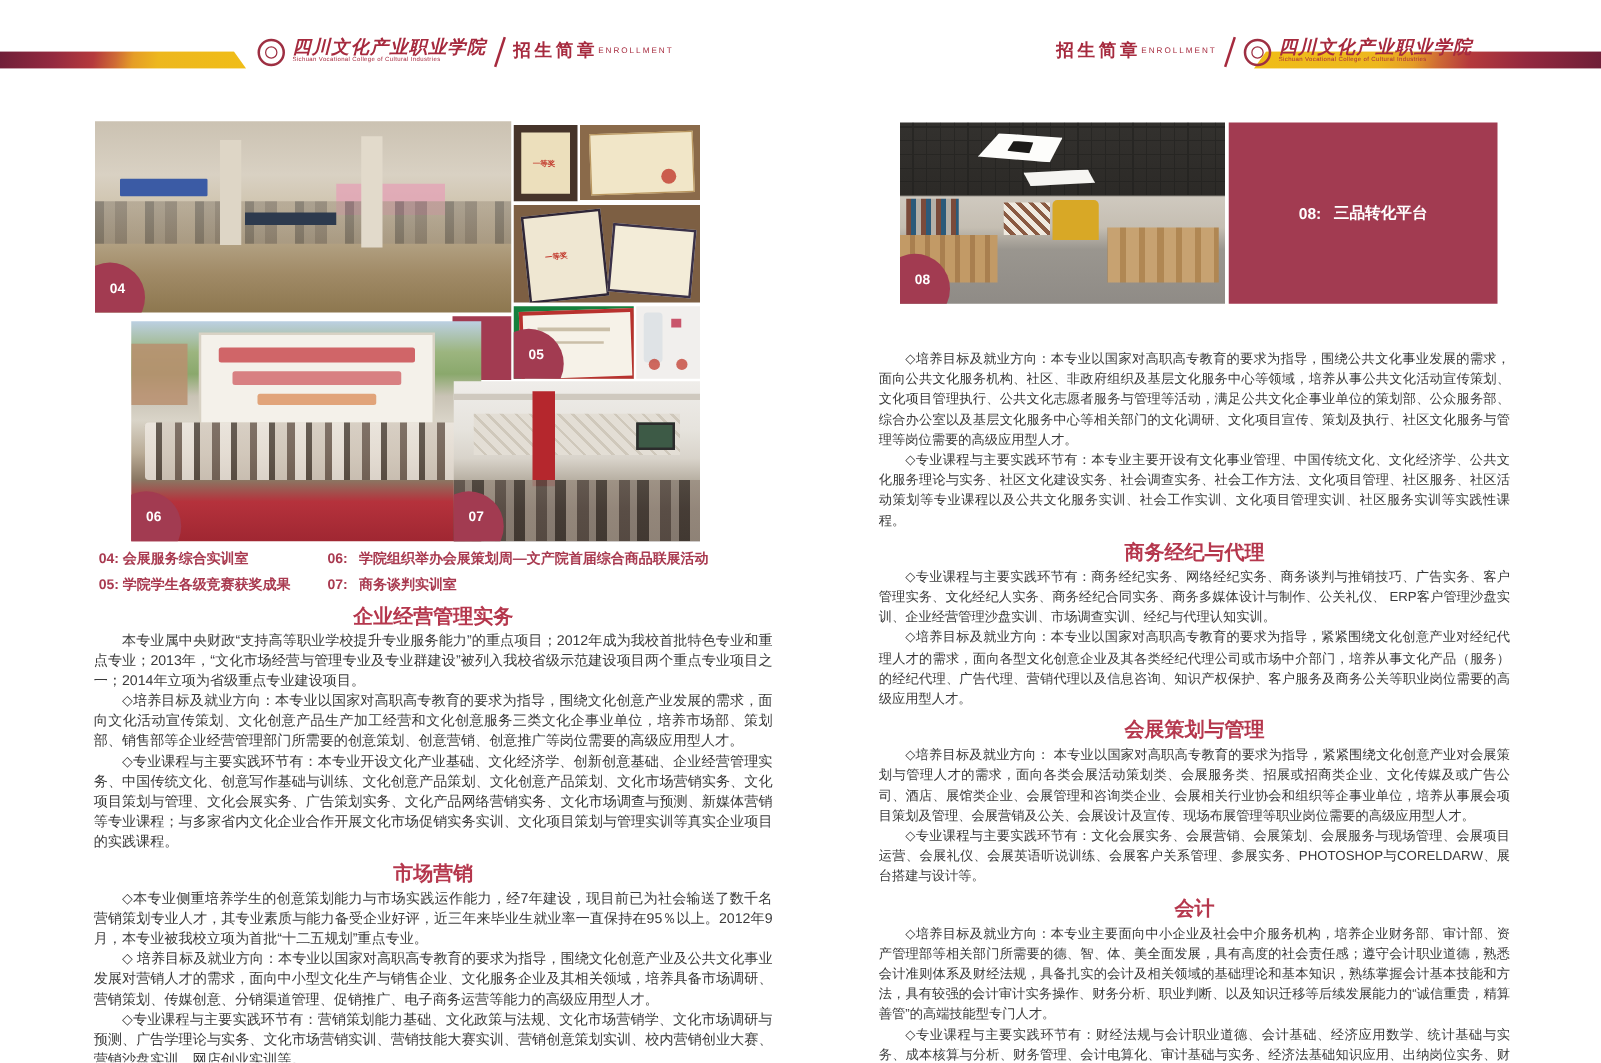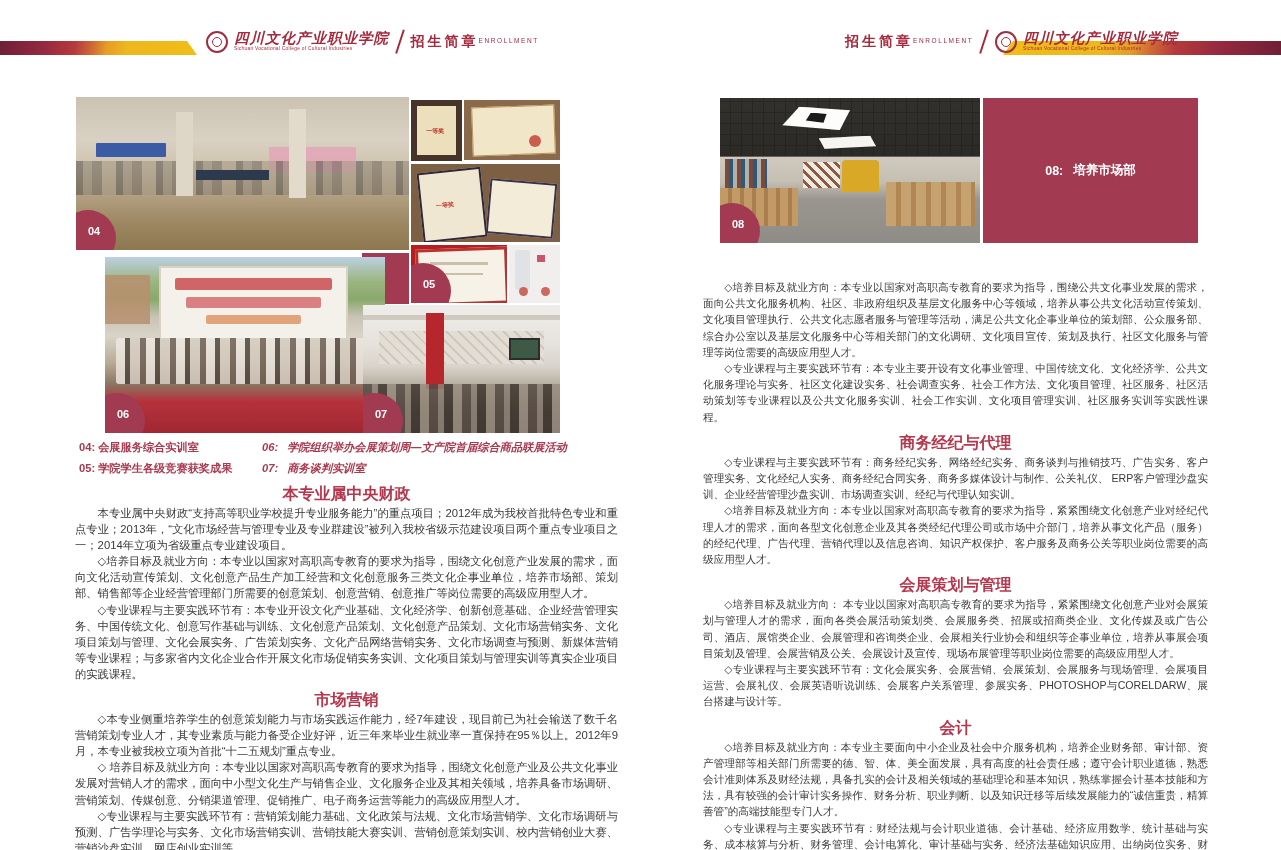--- a/index.html
+++ b/index.html
@@ -34,21 +34,21 @@
   .photo{position:absolute;overflow:hidden;}
   .badge{position:absolute;left:-16px;bottom:-16px;width:56px;height:56px;border-radius:50%;
     background:#A23B51;color:#fff;font-weight:bold;font-size:11px;
     display:flex;align-items:center;justify-content:center;}
   .badge span{transform:translate(6px,-7px);}
 
   
   .cap-row{position:absolute;left:76px;width:545px;display:flex;line-height:21px;
     color:#A93A50;font-weight:bold;font-size:11.2px;}
   .cap-cell1{width:186px;padding-left:3px;box-sizing:border-box;display:flex;gap:3px;}
-  .cap-cell2{flex:1;display:flex;gap:9px;font-style:italic;}
+  .cap-cell2{flex:1;display:flex;gap:9px;}
 
   
   .col{position:absolute;color:#3a3a3a;}
   .col-left{left:75px;top:484px;width:543px;font-size:11.3px;line-height:16.1px;}
   .col-right{left:703px;top:279px;width:505px;font-size:10.6px;line-height:16.2px;}
   h2.sec{font-size:16px;line-height:19px;font-weight:bold;color:#B5374D;text-align:center;margin:0 0 2px 0;}
   h2.mt{margin-top:8px;}
   p.body{margin:0;text-indent:2em;text-align:justify;}
 
   
@@ -117,21 +117,21 @@
     <div class="d" style="left:68%;top:58%;width:12px;height:12px;border-radius:50%;background:#c23b2e;opacity:.8;"></div>
   </div>
   <div class="photo" style="left:411px;top:164px;width:149px;height:78px;background:#7d5f43;">
     <div class="d" style="left:6%;top:8%;width:40%;height:84%;background:#efe7d2;border:2px solid #2f2637;transform:rotate(-6deg);"></div>
     <div class="d" style="left:52%;top:22%;width:42%;height:66%;background:#f3ecd8;border:2px solid #3a3148;transform:rotate(5deg);"></div>
     <span class="tiny-award" style="left:17%;top:48%;transform:rotate(-6deg);">一等奖</span>
   </div>
 
   <div class="abs" style="left:362px;top:253px;width:47px;height:51px;background:#A23B51;"></div>
 
-  <div class="photo" style="left:411px;top:245px;width:96px;height:58px;background:#b91c1c;">
+  <div class="photo" style="left:411px;top:245px;width:96px;height:58px;background:#15803d;">
     <div class="d" style="left:5%;top:6%;width:90%;height:88%;background:#f6f2e8;border:3px solid #b8322e;transform:rotate(-2deg);"></div>
     <div class="d" style="left:20%;top:30%;width:60%;height:3px;background:#cabfa8;"></div>
     <div class="d" style="left:25%;top:48%;width:50%;height:2px;background:#cabfa8;"></div>
     <div class="badge">
         <span>05</span>
       </div>
   </div>
 
   <div class="photo" style="left:509px;top:245px;width:51px;height:58px;background:#f1efed;">
     <div class="d" style="left:12%;top:8%;width:30%;height:70%;background:#dfe3e6;border-radius:3px;"></div>
@@ -180,21 +180,21 @@
       <span>05:</span>
         <span>学院学生各级竞赛获奖成果</span>
     </div>
     <div class="cap-cell2">
       <span>07:</span>
         <span>商务谈判实训室</span>
     </div>
   </div>
 
   <div class="col col-left">
-    <h2 class="sec">本专业属中央财政</h2>
+    <h2 class="sec">企业经营管理实务</h2>
     <p class="body">本专业属中央财政“支持高等职业学校提升专业服务能力”的重点项目；2012年成为我校首批特色专业和重点专业；2013年，“文化市场经营与管理专业及专业群建设”被列入我校省级示范建设项目两个重点专业项目之一；2014年立项为省级重点专业建设项目。</p>
     <p class="body">◇培养目标及就业方向：本专业以国家对高职高专教育的要求为指导，围绕文化创意产业发展的需求，面向文化活动宣传策划、文化创意产品生产加工经营和文化创意服务三类文化企事业单位，培养市场部、策划部、销售部等企业经营管理部门所需要的创意策划、创意营销、创意推广等岗位需要的高级应用型人才。</p>
     <p class="body">◇专业课程与主要实践环节有：本专业开设文化产业基础、文化经济学、创新创意基础、企业经营管理实务、中国传统文化、创意写作基础与训练、文化创意产品策划、文化创意产品策划、文化市场营销实务、文化项目策划与管理、文化会展实务、广告策划实务、文化产品网络营销实务、文化市场调查与预测、新媒体营销等专业课程；与多家省内文化企业合作开展文化市场促销实务实训、文化项目策划与管理实训等真实企业项目的实践课程。</p>
     <h2 class="sec mt">市场营销</h2>
     <p class="body">◇本专业侧重培养学生的创意策划能力与市场实践运作能力，经7年建设，现目前已为社会输送了数千名营销策划专业人才，其专业素质与能力备受企业好评，近三年来毕业生就业率一直保持在95％以上。2012年9月，本专业被我校立项为首批“十二五规划”重点专业。</p>
     <p class="body">◇ 培养目标及就业方向：本专业以国家对高职高专教育的要求为指导，围绕文化创意产业及公共文化事业发展对营销人才的需求，面向中小型文化生产与销售企业、文化服务企业及其相关领域，培养具备市场调研、营销策划、传媒创意、分销渠道管理、促销推广、电子商务运营等能力的高级应用型人才。</p>
     <p class="body">◇专业课程与主要实践环节有：营销策划能力基础、文化政策与法规、文化市场营销学、文化市场调研与预测、广告学理论与实务、文化市场营销实训、营销技能大赛实训、营销创意策划实训、校内营销创业大赛、营销沙盘实训、网店创业实训等。</p>
   </div>
 
   <div class="photo" style="left:720px;top:98px;width:260px;height:145px;
@@ -208,21 +208,21 @@
     <div class="d" style="left:0%;top:62%;width:30%;height:26%;background:repeating-linear-gradient(90deg,#c29a66 0 8px,#a97f4f 8px 12px);"></div>
     <div class="d" style="left:64%;top:58%;width:34%;height:30%;background:repeating-linear-gradient(90deg,#c7a271 0 10px,#b08753 10px 15px);"></div>
     <div class="d" style="left:32%;top:44%;width:14%;height:18%;background:repeating-linear-gradient(45deg,#efe9df 0 4px,#8a5a42 4px 7px);"></div>
     <div class="badge">
         <span>08</span>
       </div>
   </div>
 
   <div class="label-block">
     <span>08:</span>
-    <span>培养市场部</span>
+    <span>三品转化平台</span>
   </div>
 
   <div class="col col-right">
     <p class="body">◇培养目标及就业方向：本专业以国家对高职高专教育的要求为指导，围绕公共文化事业发展的需求，面向公共文化服务机构、社区、非政府组织及基层文化服务中心等领域，培养从事公共文化活动宣传策划、文化项目管理执行、公共文化志愿者服务与管理等活动，满足公共文化企事业单位的策划部、公众服务部、综合办公室以及基层文化服务中心等相关部门的文化调研、文化项目宣传、策划及执行、社区文化服务与管理等岗位需要的高级应用型人才。</p>
     <p class="body">◇专业课程与主要实践环节有：本专业主要开设有文化事业管理、中国传统文化、文化经济学、公共文化服务理论与实务、社区文化建设实务、社会调查实务、社会工作方法、文化项目管理、社区服务、社区活动策划等专业课程以及公共文化服务实训、社会工作实训、文化项目管理实训、社区服务实训等实践性课程。</p>
     <h2 class="sec mt">商务经纪与代理</h2>
     <p class="body">◇专业课程与主要实践环节有：商务经纪实务、网络经纪实务、商务谈判与推销技巧、广告实务、客户管理实务、文化经纪人实务、商务经纪合同实务、商务多媒体设计与制作、公关礼仪、 ERP客户管理沙盘实训、企业经营管理沙盘实训、市场调查实训、经纪与代理认知实训。</p>
     <p class="body">◇培养目标及就业方向：本专业以国家对高职高专教育的要求为指导，紧紧围绕文化创意产业对经纪代理人才的需求，面向各型文化创意企业及其各类经纪代理公司或市场中介部门，培养从事文化产品（服务）的经纪代理、广告代理、营销代理以及信息咨询、知识产权保护、客户服务及商务公关等职业岗位需要的高级应用型人才。</p>
     <h2 class="sec mt">会展策划与管理</h2>
     <p class="body">◇培养目标及就业方向： 本专业以国家对高职高专教育的要求为指导，紧紧围绕文化创意产业对会展策划与管理人才的需求，面向各类会展活动策划类、会展服务类、招展或招商类企业、文化传媒及或广告公司、酒店、展馆类企业、会展管理和咨询类企业、会展相关行业协会和组织等企事业单位，培养从事展会项目策划及管理、会展营销及公关、会展设计及宣传、现场布展管理等职业岗位需要的高级应用型人才。</p>

